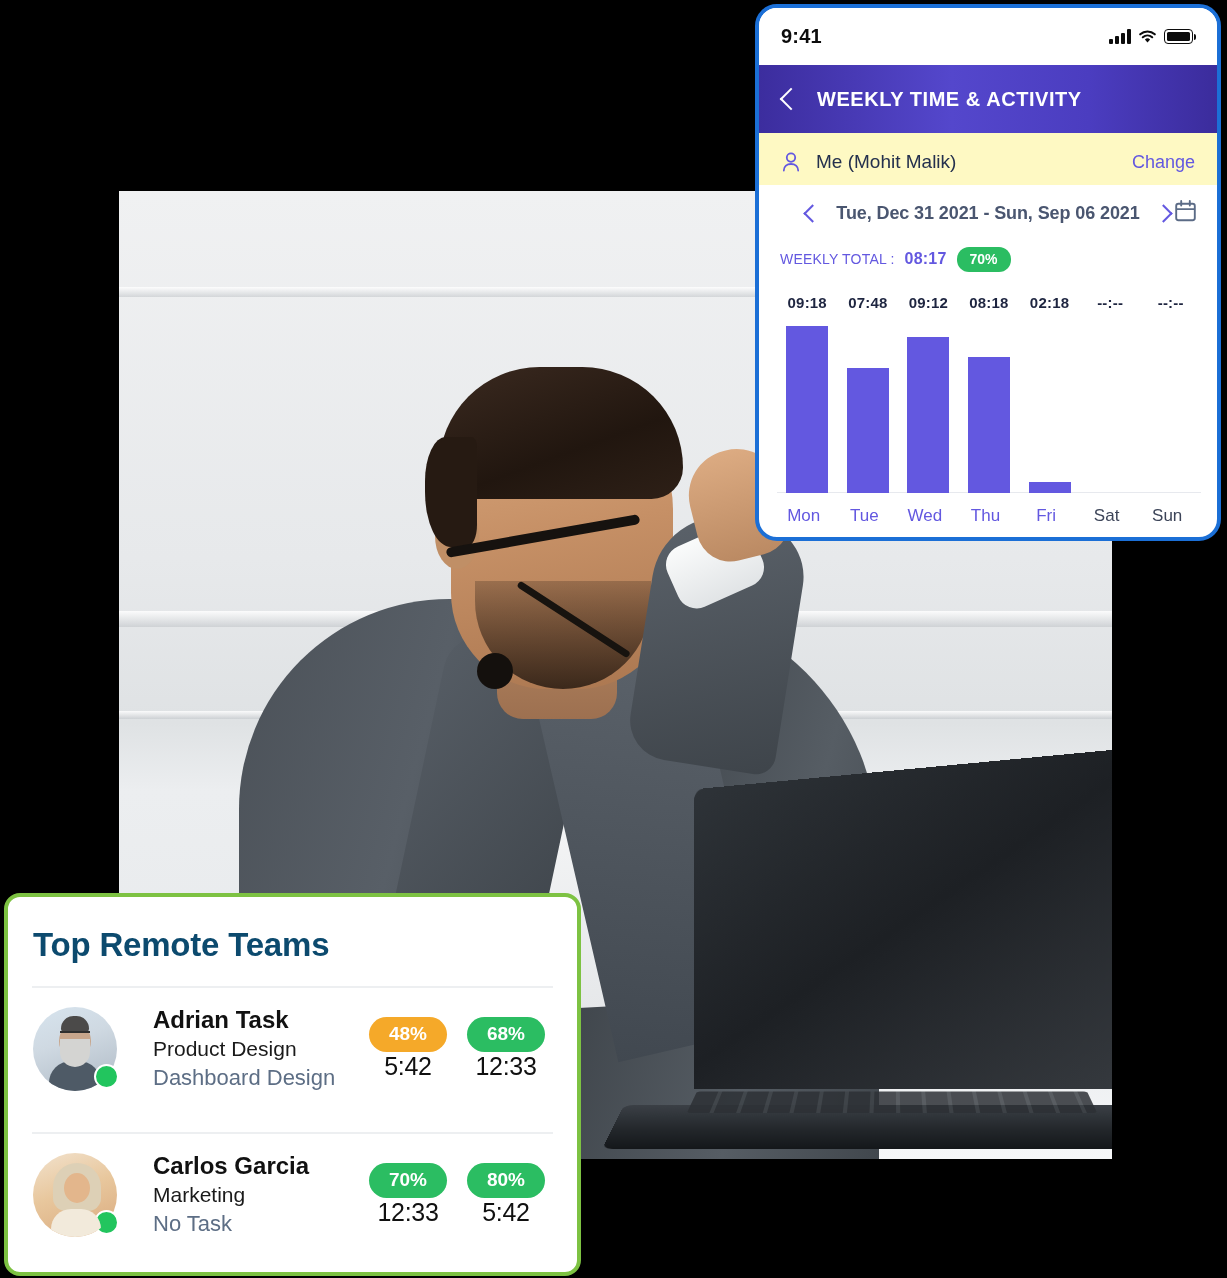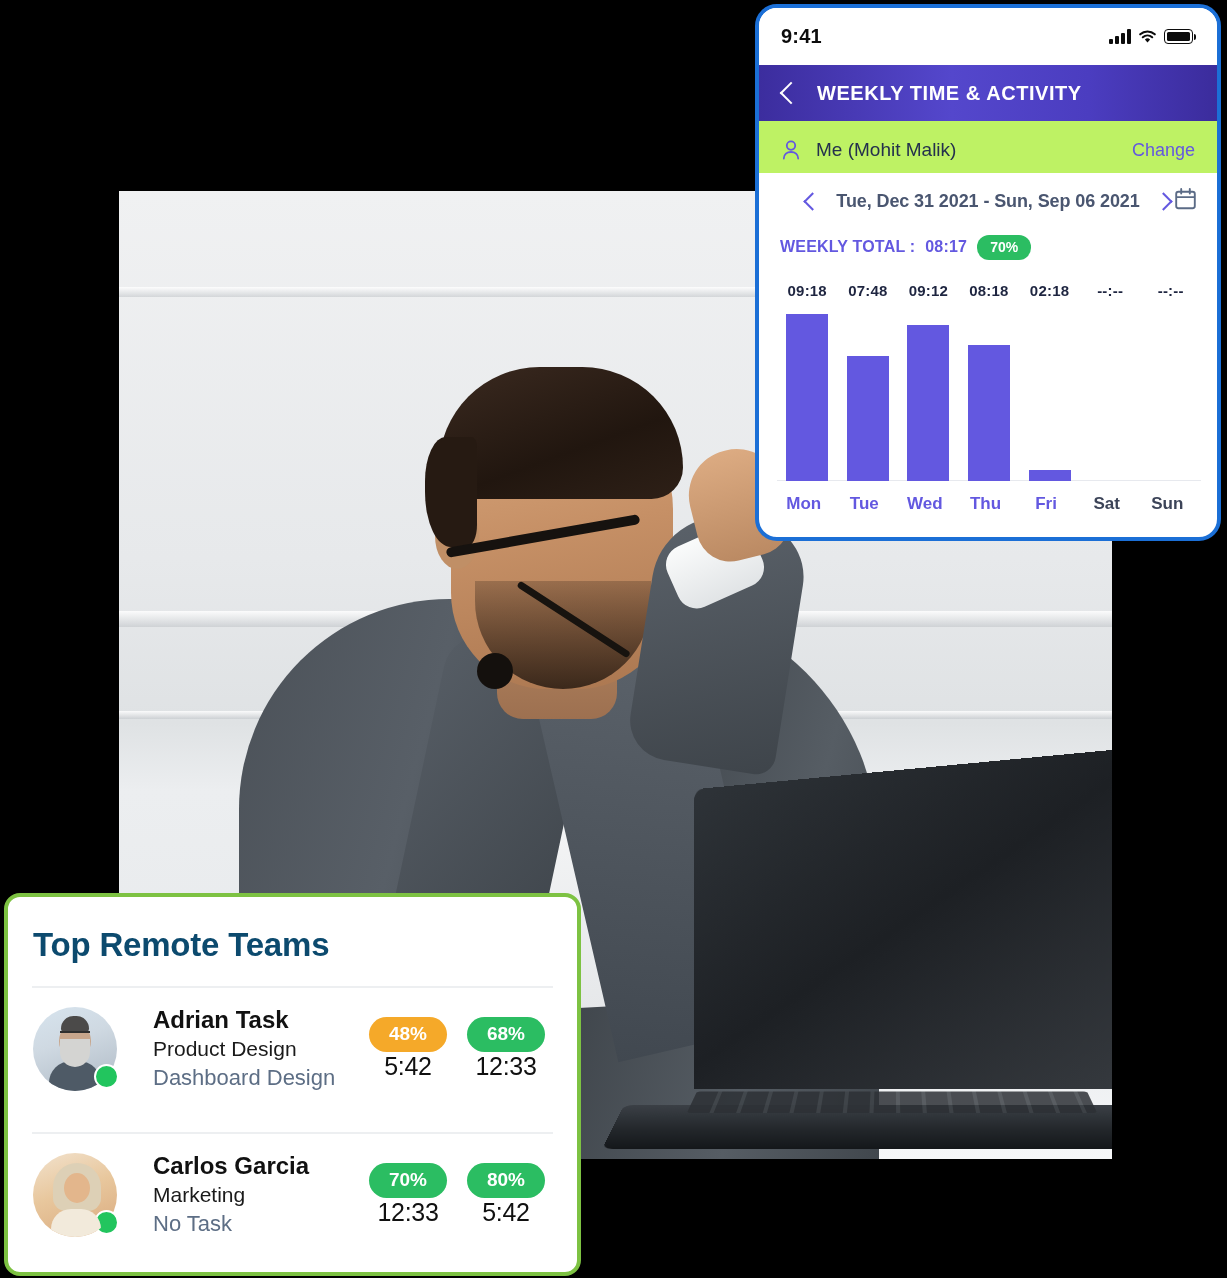--- a/index.html
+++ b/index.html
@@ -200,39 +200,39 @@
     width: 29px; height: 15px; border: 1.6px solid #0c0c0c; border-radius: 4px;
     position: relative; padding: 1.6px; box-sizing: border-box;
   }
   .ic-batt::after {
     content: ""; position: absolute; right: -4px; top: 4px;
     width: 2.2px; height: 6px; background: #0c0c0c; border-radius: 0 2px 2px 0;
   }
   .ic-batt span { display: block; height: 100%; width: 100%; background: #0c0c0c; border-radius: 1.6px; }
 
   .app-header {
-    height: 56px;
+    height: 68px;
     background: linear-gradient(90deg, #3c2d9e 0%, #5447cc 42%, #4b3dc0 72%, #3b2c9c 100%);
     display: flex;
     align-items: center;
     padding: 0 20px;
     box-sizing: border-box;
     gap: 18px;
   }
   .back-chevron { width: 14px; height: 14px; border-left: 2.6px solid #fff; border-bottom: 2.6px solid #fff; transform: rotate(45deg); margin-left: 4px; }
   .app-title {
     color: #ffffff;
     font-size: 20px;
     font-weight: 700;
     letter-spacing: .55px;
   }
 
   .user-row {
     height: 52px;
-    background: #bef264;
+    background: #fef9c3;
     display: flex;
     align-items: center;
     padding: 6px 22px 0 21px;
     box-sizing: border-box;
   }
   .user-icon { width: 22px; height: 22px; margin-right: 14px; flex: none; }
   .user-name { font-size: 19px; color: #24304d; font-weight: 400; flex: 1; }
   .change-link { font-size: 18px; color: #6358e0; font-weight: 500; }
 
   .date-row {
@@ -249,21 +249,21 @@
   .chev.right { transform: rotate(45deg); }
   .date-text { font-size: 18px; font-weight: 600; color: #4a5670; letter-spacing: -.1px; }
   .cal-icon { position: absolute; right: 19px; top: 50%; transform: translateY(-50%); }
 
   .weekly-total {
     display: flex;
     align-items: center;
     padding: 6px 0 0 21px;
     gap: 10px;
   }
-  .wt-label { font-size: 16px; font-weight: 700; color: #6358e0; letter-spacing: .2px; }
+  .wt-label { font-size: 14px; font-weight: 400; color: #6358e0; letter-spacing: .2px; }
   .wt-value { font-size: 16px; font-weight: 700; color: #6358e0; letter-spacing: .2px; }
   .wt-badge {
     background: #2bbd62;
     color: #fff;
     font-size: 14px;
     font-weight: 600;
     padding: 3px 13px;
     border-radius: 12px;
     line-height: 1.35;
   }
@@ -277,21 +277,21 @@
   .chart-col { flex: 1; display: flex; flex-direction: column; align-items: center; height: 100%; position: relative; }
   .col-value {
     position: absolute; top: 0; left: 0; right: 0; text-align: center;
     font-size: 15px; font-weight: 700; color: #1e2540; letter-spacing: .2px;
   }
   .col-bar-area { position: absolute; left: 0; right: 0; bottom: 33px; top: 28px; display: flex; align-items: flex-end; justify-content: center; }
   .bar { width: 42px; background: #6358e0; }
   .baseline { position: absolute; left: 0; right: 0; bottom: 33px; height: 1px; background: #e7e9ee; }
   .col-label {
     position: absolute; bottom: 0; left: 0; right: 7px; text-align: center;
-    font-size: 17px; font-weight: 700; color: #6358e0;
+    font-size: 17px; font-weight: 400; color: #6358e0;
   }
 
   
   .teams-card {
     position: absolute;
     left: 4px;
     top: 893px;
     width: 577px;
     height: 383px;
     background: #ffffff;

